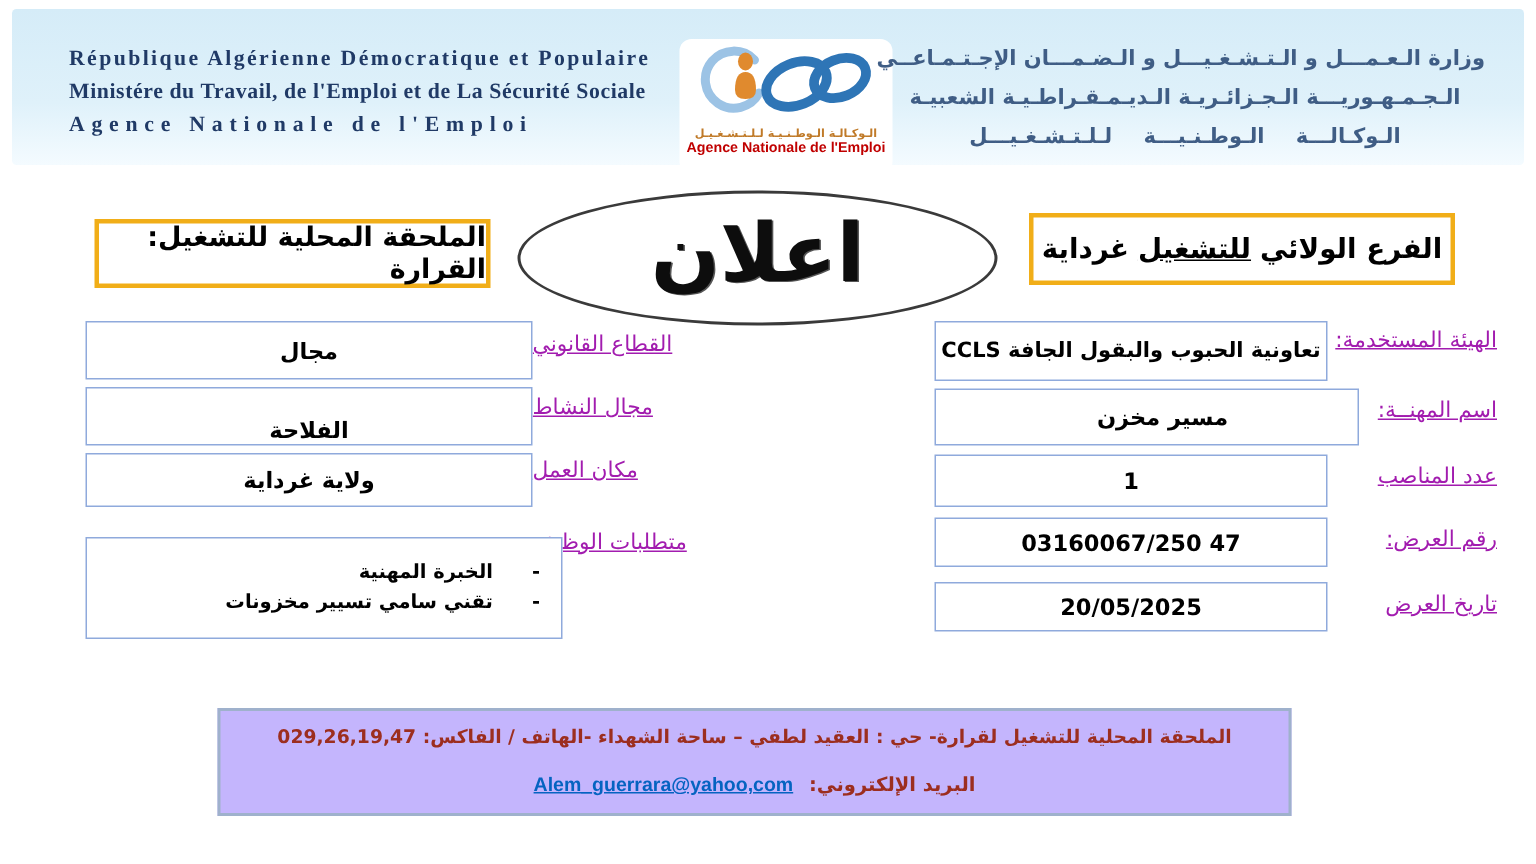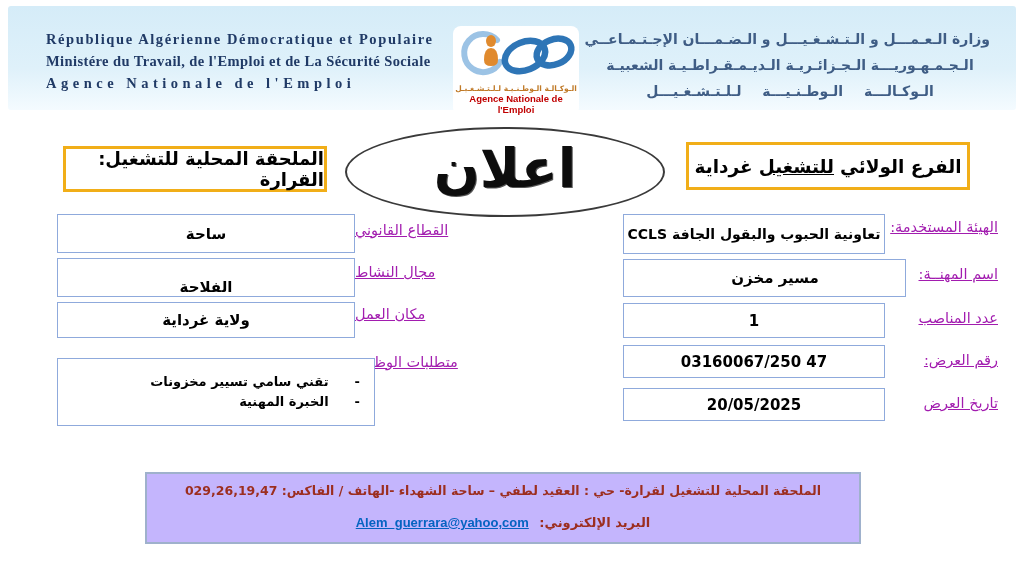--- a/index.html
+++ b/index.html
@@ -14,21 +14,21 @@
             font-family:"Liberation Serif","DejaVu Serif",serif;font-weight:bold;}
   .fr-l1{font-size:14.5px;letter-spacing:1.6px;line-height:22px;white-space:nowrap;}
   .fr-l2{font-size:14.5px;letter-spacing:0.4px;line-height:22px;white-space:nowrap;}
   .fr-l3{font-size:14.5px;letter-spacing:4.5px;line-height:22px;white-space:nowrap;}
   .ar-block{position:absolute;right:26px;top:20px;width:400px;color:#3f5d85;
             font-weight:bold;direction:rtl;text-align:center;}
   .ar-l{font-size:14px;line-height:26px;white-space:nowrap;}
   .ar-l3{word-spacing:16px;}
 
   
-  .logo-box{position:absolute;left:445px;top:20px;width:126px;height:90px;background:#ffffff;
+  .logo-box{position:absolute;left:445px;top:20px;width:142px;height:90px;background:#ffffff;
             border-radius:8px;text-align:center;}
   .logo-art{display:block;margin:2px auto 0 auto;}
   .logo-ar{font-size:7.5px;color:#c07a28;font-weight:bold;line-height:9px;direction:rtl;}
   .logo-fr{font-size:9.5px;color:#c00000;font-weight:bold;line-height:11px;
            font-family:"Liberation Sans",sans-serif;}
 
   
   .ybox{position:absolute;border:3px solid #f1ae18;background:#fff;display:flex;
         align-items:center;justify-content:center;direction:rtl;color:#000;font-weight:bold;}
   .ybox-left{left:63px;top:146px;width:258px;height:40px;font-size:18px;}
@@ -133,37 +133,37 @@
     <span>03160067/250 47</span>
   </div>
 
   <div class="flabel" style="right:26px;top:395px;">تاريخ العرض</div>
   <div class="fbox ltr" style="left:623px;top:388px;width:260px;height:31px;font-size:15px;">
     <span>20/05/2025</span>
   </div>
 
   <div class="flabel" style="left:355px;top:222px;">القطاع القانوني</div>
   <div class="fbox rtl" style="left:57px;top:214px;width:296px;height:37px;font-size:15px;">
-    <span>ساحة</span>
+    <span>مجال</span>
   </div>
 
   <div class="flabel" style="left:355px;top:264px;">مجال النشاط</div>
   <div class="fbox rtl" style="left:57px;top:258px;width:296px;height:37px;font-size:15px;align-items:flex-end;">
     <span>الفلاحة</span>
   </div>
 
   <div class="flabel" style="left:355px;top:306px;">مكان العمل</div>
   <div class="fbox rtl" style="left:57px;top:302px;width:296px;height:34px;font-size:15px;">
     <span>ولاية غرداية</span>
   </div>
 
   <div class="flabel" style="left:355px;top:354px;">متطلبات الوظيفة</div>
   <div class="fbox req-box" style="left:57px;top:358px;width:296px;height:58px;">
+    <div class="req-item">الخبرة المهنية</div>
     <div class="req-item">تقني سامي تسيير مخزونات</div>
-    <div class="req-item">الخبرة المهنية</div>
   </div>
 
   <div class="footer-box">
     <div class="footer-line1">الملحقة المحلية للتشغيل لقرارة- حي : العقيد لطفي – ساحة الشهداء -الهاتف / الفاكس: 029,26,19,47</div>
     <div class="footer-line2">
       <span class="lbl">البريد الإلكتروني:</span>
       <a>Alem_guerrara@yahoo,com</a>
     </div>
   </div>
 

